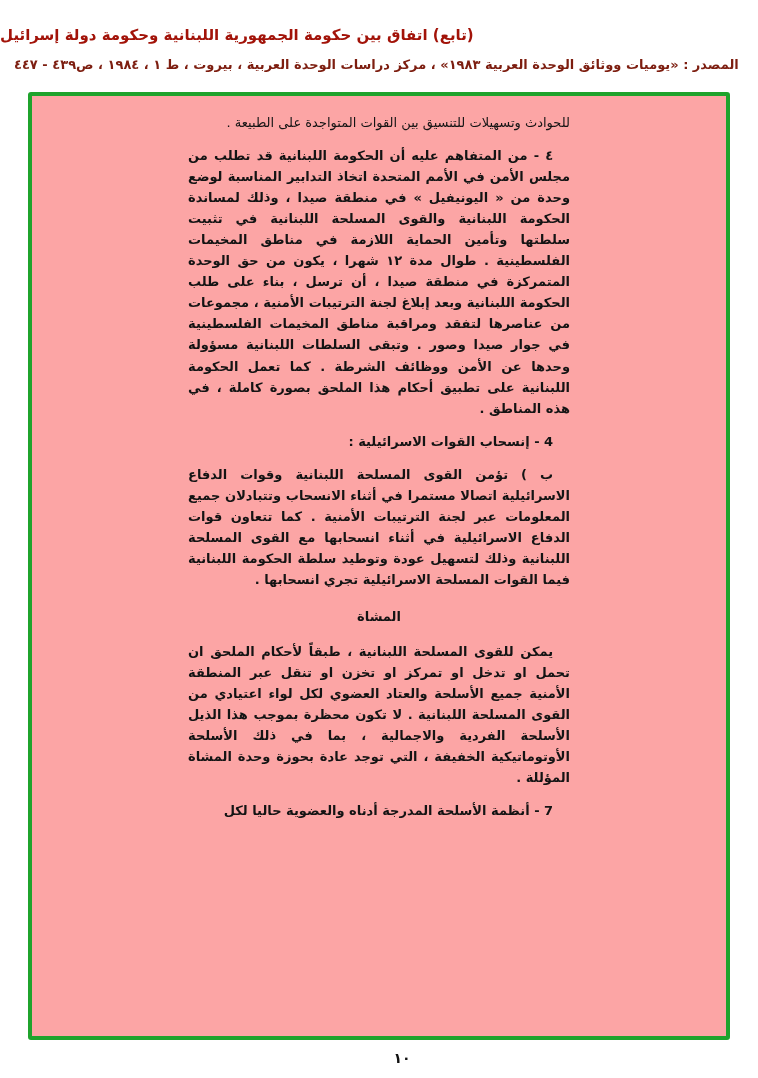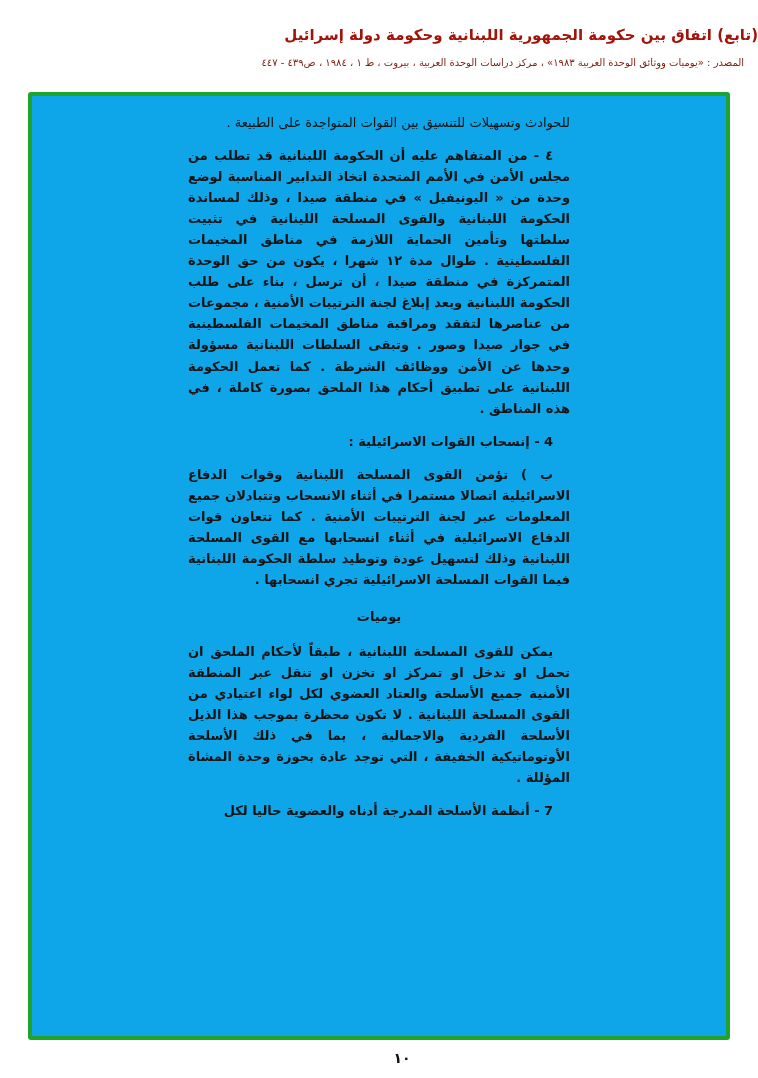--- a/index.html
+++ b/index.html
@@ -11,48 +11,48 @@
     width: 758px;
     height: 1078px;
     position: relative;
     font-family: "DejaVu Sans", sans-serif;
     color: #141414;
     overflow: hidden;
   }
   
   .page-header {
     padding-top: 26px;
-    text-align: right;
-    padding-left: 28px;
+    text-align: left;
   }
   .doc-title {
     direction: rtl;
     color: #a21309;
     font-weight: bold;
     font-size: 15px;
     letter-spacing: 0.2px;
   }
   .doc-source {
     direction: rtl;
     color: #7d1e10;
-    font-size: 10px;
+    font-size: 13px;
     margin-top: 13px;
     padding: 0 14px;
+    font-weight: bold;
   }
   
   .frame {
     position: absolute;
     left: 28px;
     top: 92px;
     width: 702px;
     height: 948px;
     box-sizing: border-box;
     border: 4px solid #1fa32c;
     border-radius: 3px;
-    background: #0ea5e9;
+    background: #fca5a5;
   }
   
   .text-col {
     direction: rtl;
     width: 382px;
     margin: 16px auto 0 auto;
     text-align: justify;
     font-size: 13px;
     line-height: 1.62;
   }
@@ -102,21 +102,21 @@
     <p>للحوادث وتسهيلات للتنسيق بين القوات المتواجدة على الطبيعة .</p>
 
     <p class="para-indent">٤ - من المتفاهم عليه أن الحكومة اللبنانية قد تطلب من مجلس الأمن في الأمم المتحدة اتخاذ التدابير المناسبة لوضع وحدة من « اليونيفيل » في منطقة صيدا ، وذلك لمساندة الحكومة اللبنانية والقوى المسلحة اللبنانية في تثبيت سلطتها وتأمين الحماية اللازمة في مناطق المخيمات الفلسطينية . طوال مدة ١٢ شهرا ، يكون من حق الوحدة المتمركزة في منطقة صيدا ، أن ترسل ، بناء على طلب الحكومة اللبنانية وبعد إبلاغ لجنة الترتيبات الأمنية ، مجموعات من عناصرها لتفقد ومراقبة مناطق المخيمات الفلسطينية في جوار صيدا وصور . وتبقى السلطات اللبنانية مسؤولة وحدها عن الأمن ووظائف الشرطة . كما تعمل الحكومة اللبنانية على تطبيق أحكام هذا الملحق بصورة كاملة ، في هذه المناطق .</p>
 
 
     <p class="section-heading">4 - إنسحاب القوات الاسرائيلية :</p>
 
 
     <p class="para-indent">ب ) تؤمن القوى المسلحة اللبنانية وقوات الدفاع الاسرائيلية اتصالا مستمرا في أثناء الانسحاب وتتبادلان جميع المعلومات عبر لجنة الترتيبات الأمنية . كما تتعاون قوات الدفاع الاسرائيلية في أثناء انسحابها مع القوى المسلحة اللبنانية وذلك لتسهيل عودة وتوطيد سلطة الحكومة اللبنانية فيما القوات المسلحة الاسرائيلية تجري انسحابها .</p>
 
-    <p class="appendix-title">يوميات</p>
+    <p class="appendix-title">المشاة</p>
 
     <p class="para-indent">يمكن للقوى المسلحة اللبنانية ، طبقاً لأحكام الملحق ان تحمل او تدخل او تمركز او تخزن او تنقل عبر المنطقة الأمنية جميع الأسلحة والعتاد العضوي لكل لواء اعتيادي من القوى المسلحة اللبنانية . لا تكون محظرة بموجب هذا الذيل الأسلحة الفردية والاجمالية ، بما في ذلك الأسلحة الأوتوماتيكية الخفيفة ، التي توجد عادة بحوزة وحدة المشاة المؤللة .</p>
 
     <p class="para-indent">7 - أنظمة الأسلحة المدرجة أدناه والعضوية حاليا لكل</p>
 
   </div>
 </div>
 
 <div class="page-number">١٠</div>
 

